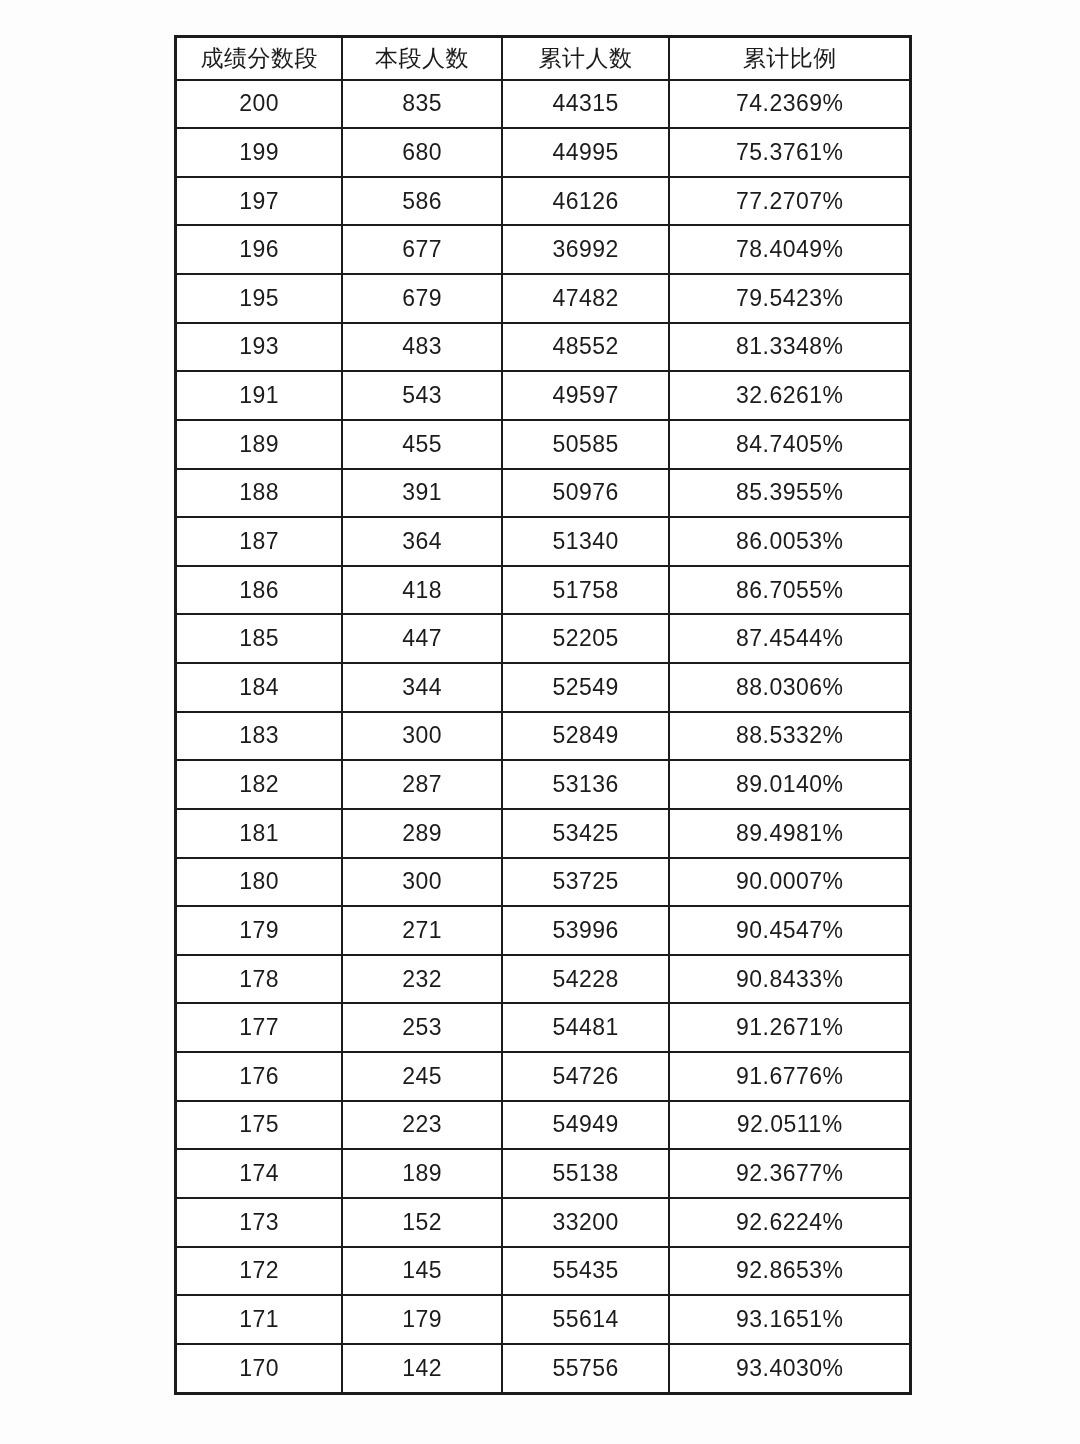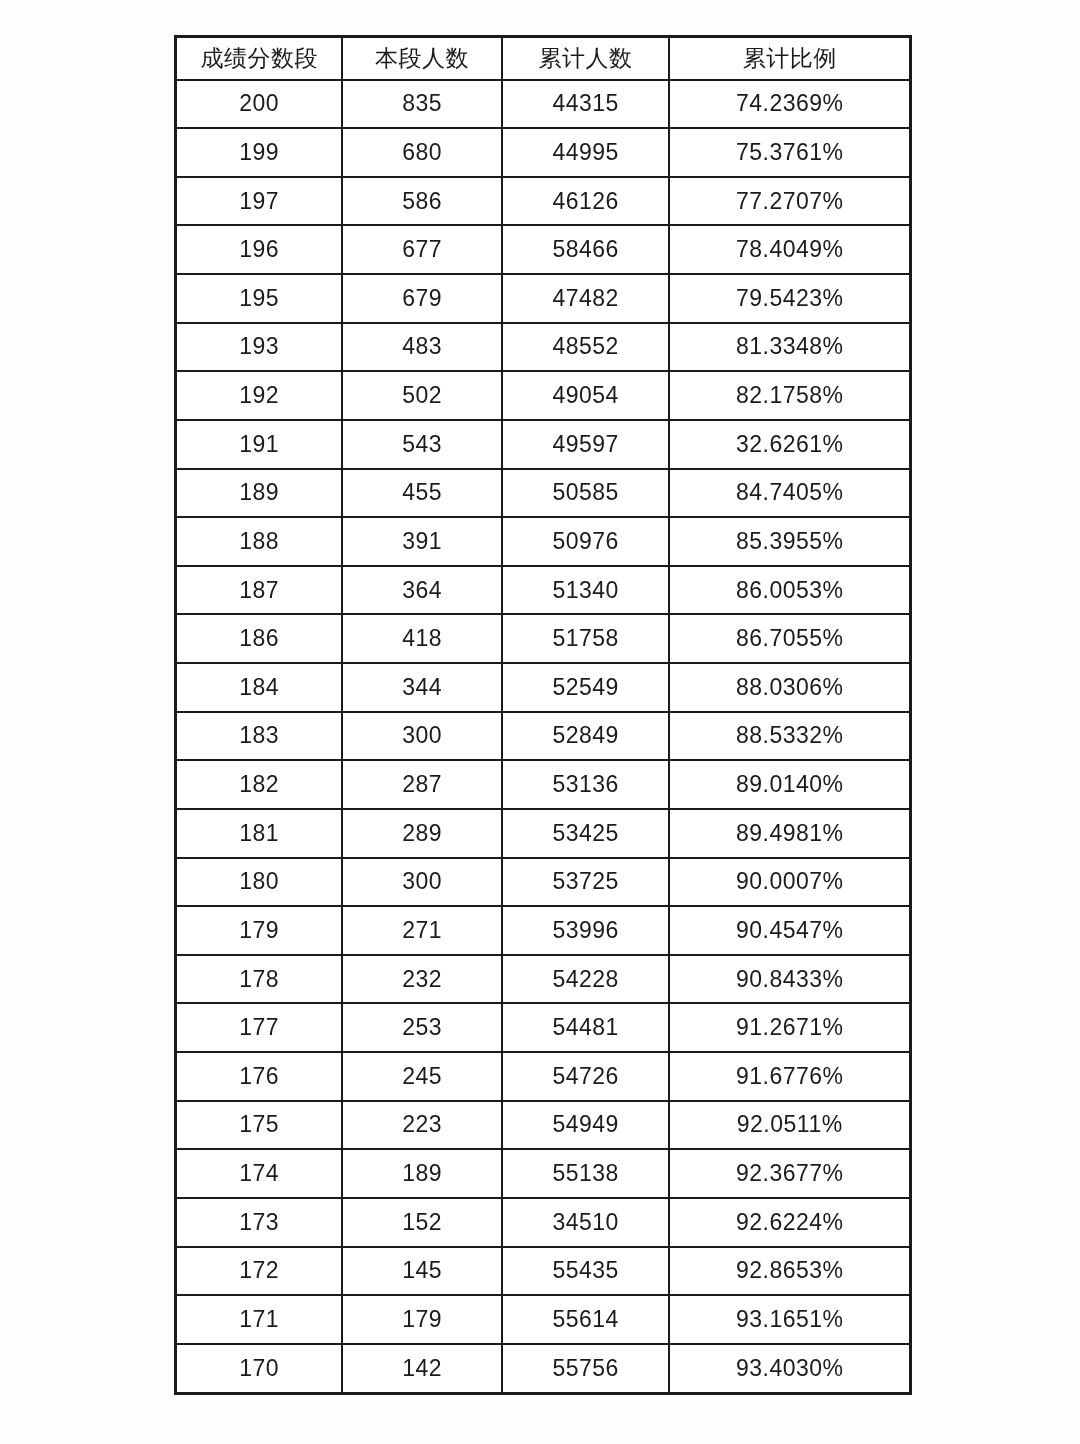--- a/index.html
+++ b/index.html
@@ -88,42 +88,36 @@
         </tr>
         <tr>
           <td>197</td>
           <td>586</td>
           <td>46126</td>
           <td>77.2707%</td>
         </tr>
         <tr>
           <td>196</td>
           <td>677</td>
-          <td>58466</td>
+          <td>36992</td>
           <td>78.4049%</td>
         </tr>
         <tr>
           <td>195</td>
           <td>679</td>
           <td>47482</td>
           <td>79.5423%</td>
         </tr>
         <tr>
           <td>193</td>
           <td>483</td>
           <td>48552</td>
           <td>81.3348%</td>
         </tr>
         <tr>
-          <td>192</td>
-          <td>502</td>
-          <td>49054</td>
-          <td>82.1758%</td>
-        </tr>
-        <tr>
           <td>191</td>
           <td>543</td>
           <td>49597</td>
           <td>32.6261%</td>
         </tr>
         <tr>
           <td>189</td>
           <td>455</td>
           <td>50585</td>
           <td>84.7405%</td>
@@ -140,20 +134,26 @@
           <td>51340</td>
           <td>86.0053%</td>
         </tr>
         <tr>
           <td>186</td>
           <td>418</td>
           <td>51758</td>
           <td>86.7055%</td>
         </tr>
         <tr>
+          <td>185</td>
+          <td>447</td>
+          <td>52205</td>
+          <td>87.4544%</td>
+        </tr>
+        <tr>
           <td>184</td>
           <td>344</td>
           <td>52549</td>
           <td>88.0306%</td>
         </tr>
         <tr>
           <td>183</td>
           <td>300</td>
           <td>52849</td>
           <td>88.5332%</td>
@@ -208,21 +208,21 @@
         </tr>
         <tr>
           <td>174</td>
           <td>189</td>
           <td>55138</td>
           <td>92.3677%</td>
         </tr>
         <tr>
           <td>173</td>
           <td>152</td>
-          <td>34510</td>
+          <td>33200</td>
           <td>92.6224%</td>
         </tr>
         <tr>
           <td>172</td>
           <td>145</td>
           <td>55435</td>
           <td>92.8653%</td>
         </tr>
         <tr>
           <td>171</td>

